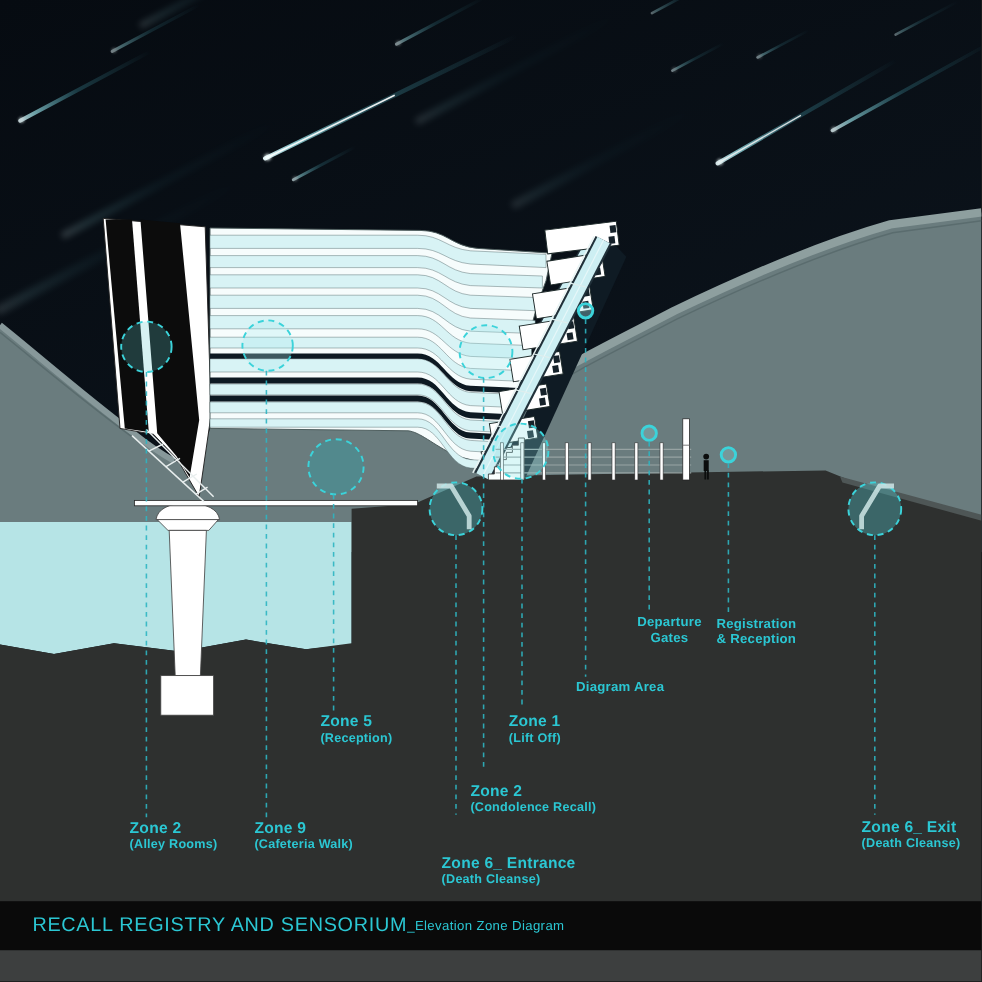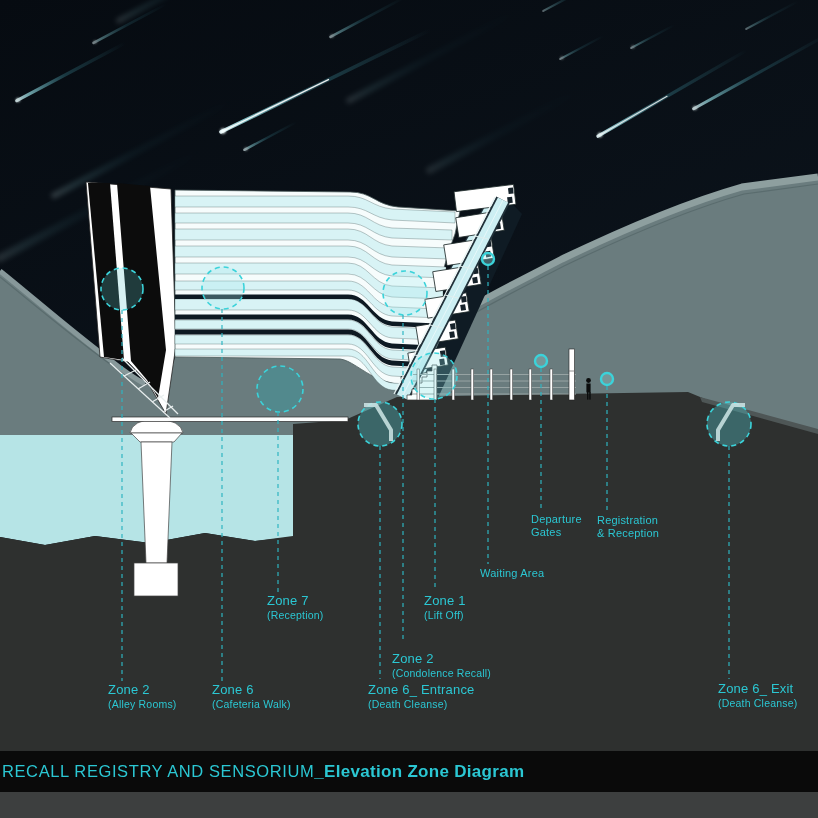--- a/index.html
+++ b/index.html
@@ -4,36 +4,36 @@
 <style>
   html,body{margin:0;padding:0;background:#111;}
   .stage{
     position:relative;width:818px;height:818px;overflow:hidden;
     background:var(--ground,#2e302f);
     font-family:"Liberation Sans",sans-serif;
   }
   .stage svg{position:absolute;left:0;top:0;}
   .lbl{
     position:absolute;color:var(--accent,#2bc7d3);
-    font-weight:normal;font-size:13px;line-height:14px;letter-spacing:.2px;
+    font-weight:bold;font-size:13px;line-height:14px;letter-spacing:.2px;
     white-space:nowrap;z-index:5;
   }
   .lbl .sub{display:block;font-size:10.5px;line-height:12px;margin-top:1px;}
   .lbl.small{font-size:11px;line-height:12.5px;}
-  .lbl.small .sub{font-size:11px;line-height:12.5px;margin-top:0;}
+  .lbl.small .sub{font-size:11px;line-height:12.5px;margin-top:0;text-align:center;}
   .titlebar{
     position:absolute;left:0;top:751px;width:818px;height:41px;
     background:var(--titlebar,#0a0a0a);display:flex;align-items:center;
-    padding-left:2px;box-sizing:border-box;z-index:6;
+    padding-left:27px;box-sizing:border-box;z-index:6;
   }
   .titlebar .main{
     color:var(--accent,#2bc7d3);font-size:16.5px;letter-spacing:.6px;font-weight:normal;
   }
   .titlebar .sub{
-    color:var(--accent,#2bc7d3);font-size:17px;letter-spacing:.3px;font-weight:bold;
+    color:var(--accent,#2bc7d3);font-size:11px;letter-spacing:.3px;font-weight:normal;
   }
   .bottomstrip{
     position:absolute;left:0;top:792px;width:818px;height:26px;
     background:var(--strip,#3d3f3f);z-index:6;
   }
 </style>
 </head>
 <body>
 
 <div class="stage">
@@ -299,45 +299,45 @@
     <line x1="380" y1="446" x2="380" y2="679"></line>
     <line x1="729" y1="446" x2="729" y2="679"></line>
   </g>
 </svg>
 
   <div class="lbl" style="left:108px;top:683px">
     <span>Zone 2</span>
     <span class="sub">(Alley Rooms)</span>
   </div>
   <div class="lbl" style="left:212px;top:683px">
-    <span>Zone 6</span>
+    <span>Zone 9</span>
     <span class="sub">(Cafeteria Walk)</span>
   </div>
   <div class="lbl" style="left:267px;top:594px">
-    <span>Zone 7</span>
+    <span>Zone 5</span>
     <span class="sub">(Reception)</span>
   </div>
   <div class="lbl" style="left:424px;top:594px">
     <span>Zone 1</span>
     <span class="sub">(Lift Off)</span>
   </div>
   <div class="lbl" style="left:392px;top:652px">
     <span>Zone 2</span>
     <span class="sub">(Condolence Recall)</span>
   </div>
-  <div class="lbl" style="left:368px;top:683px">
+  <div class="lbl" style="left:368px;top:712px">
     <span>Zone 6_ Entrance</span>
     <span class="sub">(Death Cleanse)</span>
   </div>
   <div class="lbl" style="left:718px;top:682px">
     <span>Zone 6_ Exit</span>
     <span class="sub">(Death Cleanse)</span>
   </div>
   <div class="lbl small" style="left:480px;top:567px">
-    <span>Waiting Area</span>
+    <span>Diagram Area</span>
   </div>
   <div class="lbl small" style="left:531px;top:513px">
     <span>Departure</span>
     <span class="sub">Gates</span>
   </div>
   <div class="lbl small" style="left:597px;top:514px">
     <span>Registration</span>
     <span class="sub">&amp; Reception</span>
   </div>
 

